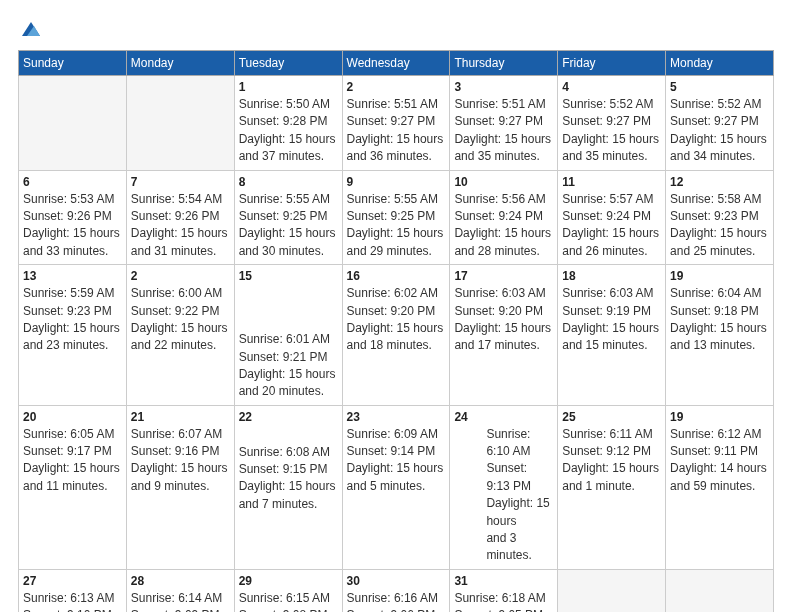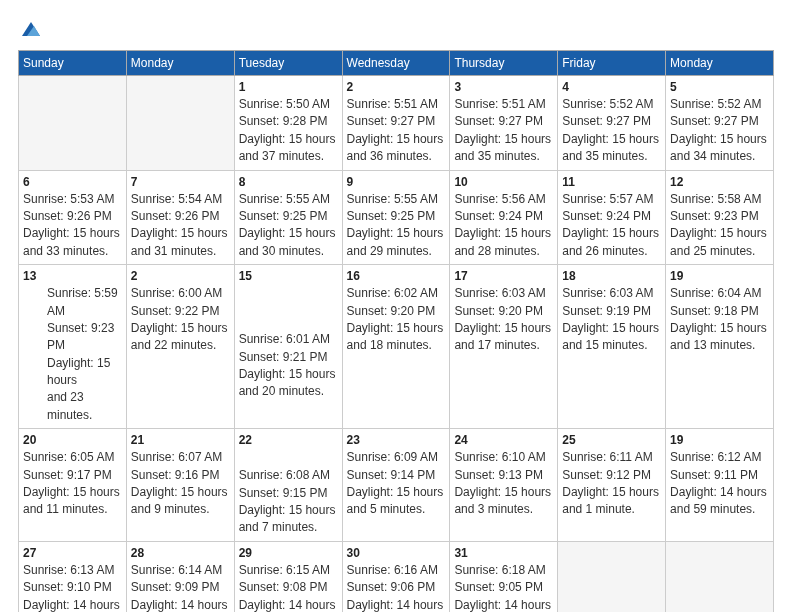--- a/index.html
+++ b/index.html
@@ -218,21 +218,21 @@
             <span class="day-number">12</span>
             <div class="day-detail" style="white-space: pre-line;">Sunrise: 5:58 AM
 Sunset: 9:23 PM
 Daylight: 15 hours
 and 25 minutes.</div>
           </td>
         </tr>
         <tr>
           <td>
             <span class="day-number">13</span>
-            <div class="day-detail" style="white-space: pre-line; margin-left: 24px;">Sunrise: 5:59 AM
+            <div class="day-detail" style="white-space: pre-line;">Sunrise: 5:59 AM
 Sunset: 9:23 PM
 Daylight: 15 hours
 and 23 minutes.</div>
           </td>
           <td>
             <span class="day-number">2</span>
             <div class="day-detail" style="white-space: pre-line;">Sunrise: 6:00 AM
 Sunset: 9:22 PM
 Daylight: 15 hours
 and 22 minutes.</div>
@@ -297,21 +297,21 @@
           </td>
           <td>
             <span class="day-number">23</span>
             <div class="day-detail" style="white-space: pre-line;">Sunrise: 6:09 AM
 Sunset: 9:14 PM
 Daylight: 15 hours
 and 5 minutes.</div>
           </td>
           <td>
             <span class="day-number">24</span>
-            <div class="day-detail" style="white-space: pre-line;">Sunrise: 6:10 AM
+            <div class="day-detail" style="white-space: pre-line; margin-left: 32px;">Sunrise: 6:10 AM
 Sunset: 9:13 PM
 Daylight: 15 hours
 and 3 minutes.</div>
           </td>
           <td>
             <span class="day-number">25</span>
             <div class="day-detail" style="white-space: pre-line;">Sunrise: 6:11 AM
 Sunset: 9:12 PM
 Daylight: 15 hours
 and 1 minute.</div>

